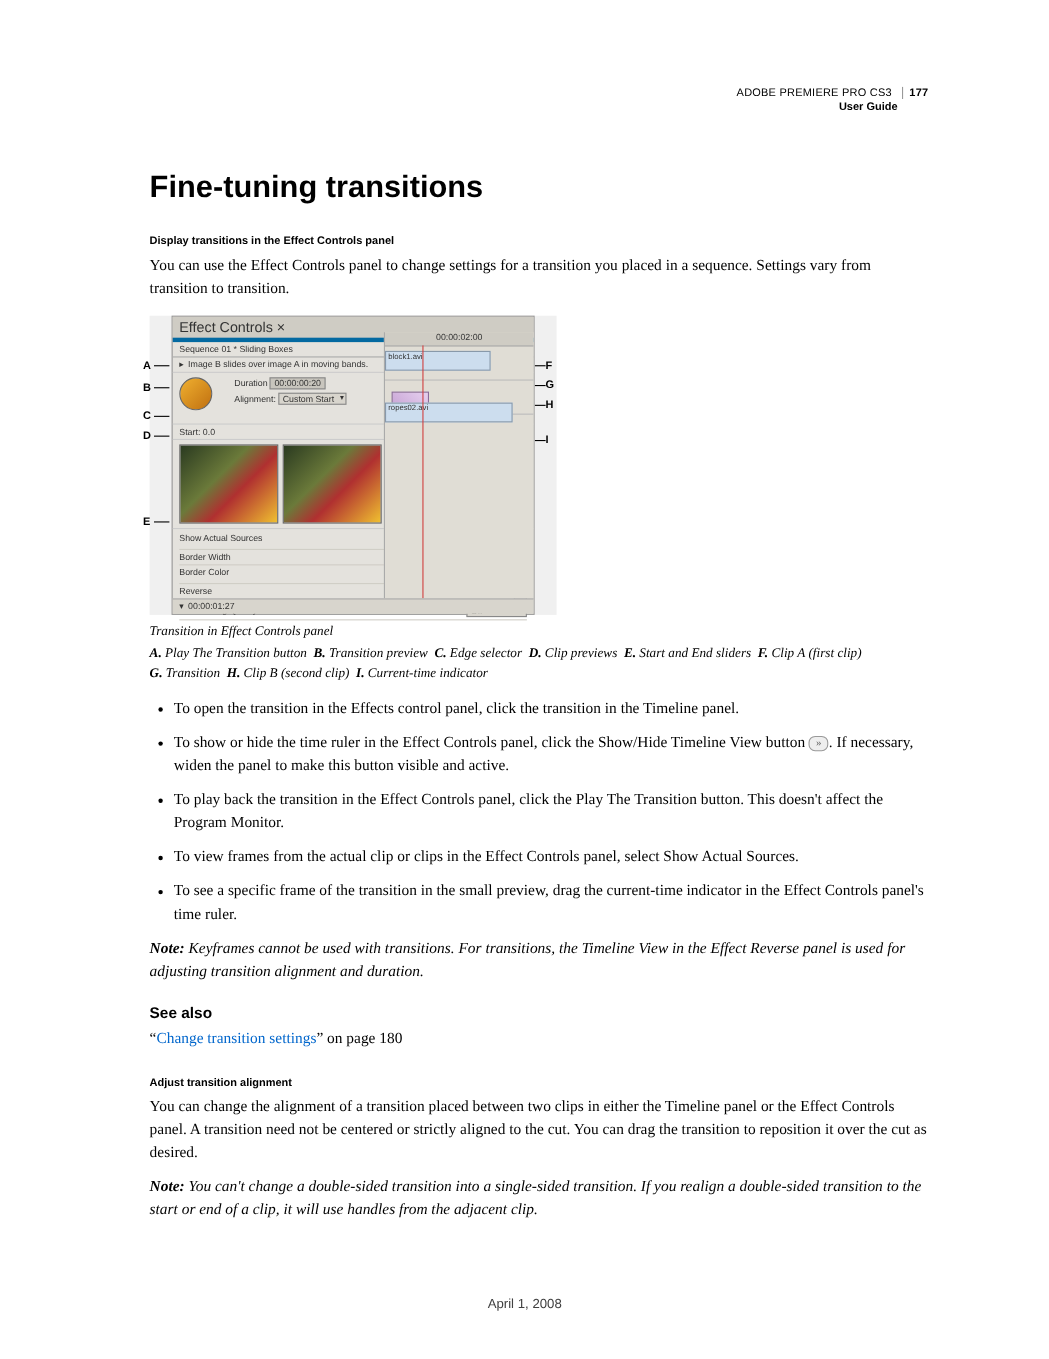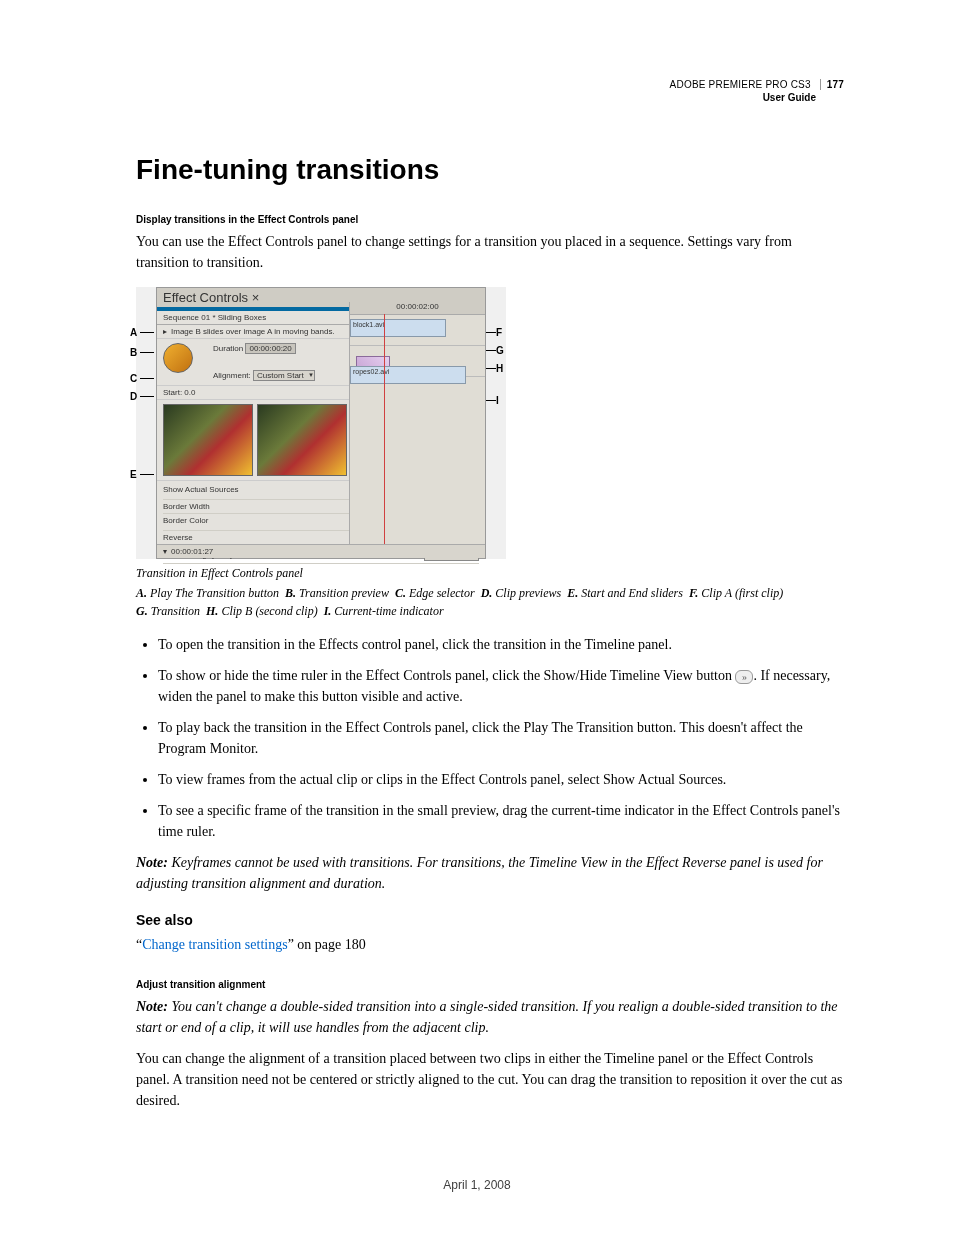--- a/index.html
+++ b/index.html
@@ -210,21 +210,21 @@
         <div style="display:flex">
           <div style="flex:1">
             <div class="ec-row">
               <span style="margin-right:4px">▸</span>
               <span>Image B slides over image A in moving bands.</span>
             </div>
             <div class="ec-row" style="height:40px;align-items:flex-start;padding-top:4px">
               <div style="width:28px;height:28px;background:linear-gradient(135deg,#f0b030,#c07010);border:1px solid #666;border-radius:50%;margin-right:20px"></div>
               <div>
                 <div><span>Duration</span> <span class="ec-input">00:00:00:20</span></div>
-                <div style="margin-top:16px"><span>Alignment:</span> <span class="ec-dd">Custom Start</span></div>
+                <div style="margin-top:3px"><span>Alignment:</span> <span class="ec-dd">Custom Start</span></div>
               </div>
             </div>
             <div class="ec-row" style="justify-content:space-between">
               <span><span>Start:</span> <span>0.0</span></span>
               <span><span>End:</span> <span>100.0</span></span>
             </div>
             <div class="ec-previews">
               <div class="ec-prev"></div>
               <div class="ec-prev"></div>
             </div>
@@ -296,17 +296,17 @@
   </ul>
 
   <p><span class="note-label">Note:</span><em> Keyframes cannot be used with transitions. For transitions, the Timeline View in the Effect Reverse panel is used for adjusting transition alignment and duration.</em></p>
 
   <div class="see-also-h">See also</div>
   <p>
     <span>“</span><span class="link">Change transition settings</span><span>” on page 180</span>
   </p>
 
   <h2 style="margin-top:24px">Adjust transition alignment</h2>
+  <p>You can change the alignment of a transition placed between two clips in either the Timeline panel or the Effect Controls panel. A transition need not be centered or strictly aligned to the cut. You can drag the transition to reposition it over the cut as desired.</p>
   <p><span class="note-label">Note:</span><em> You can't change a double-sided transition into a single-sided transition. If you realign a double-sided transition to the start or end of a clip, it will use handles from the adjacent clip.</em></p>
-  <p>You can change the alignment of a transition placed between two clips in either the Timeline panel or the Effect Controls panel. A transition need not be centered or strictly aligned to the cut. You can drag the transition to reposition it over the cut as desired.</p>
 
   <div class="footer-date">April 1, 2008</div>
 </div>
 
 </body></html>

